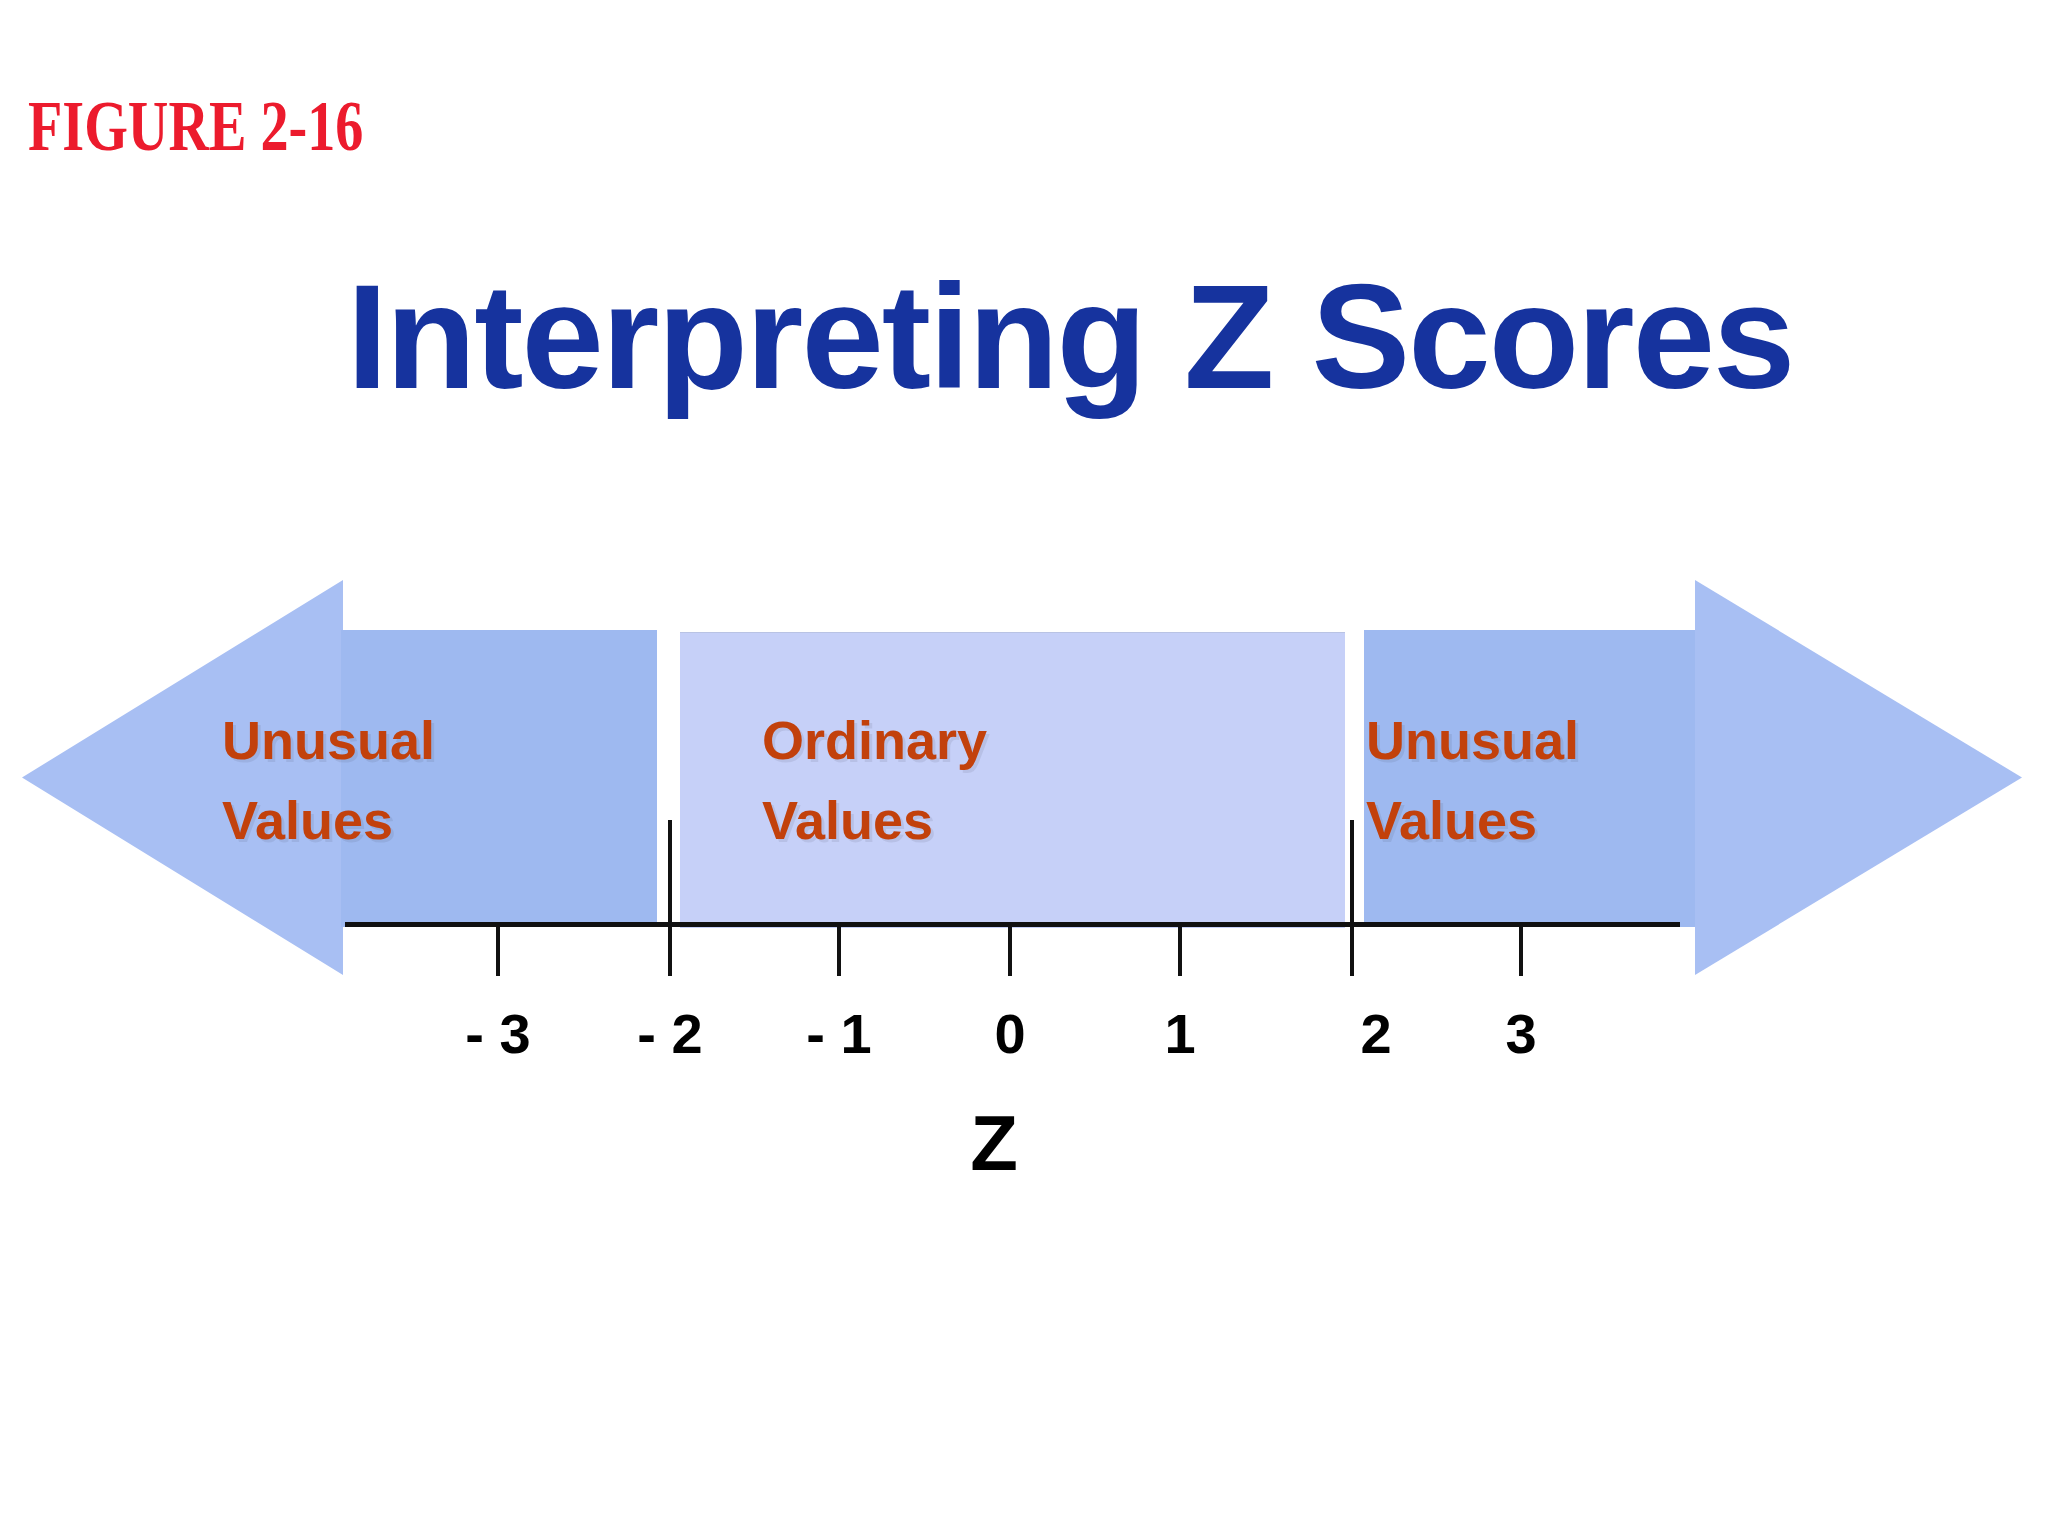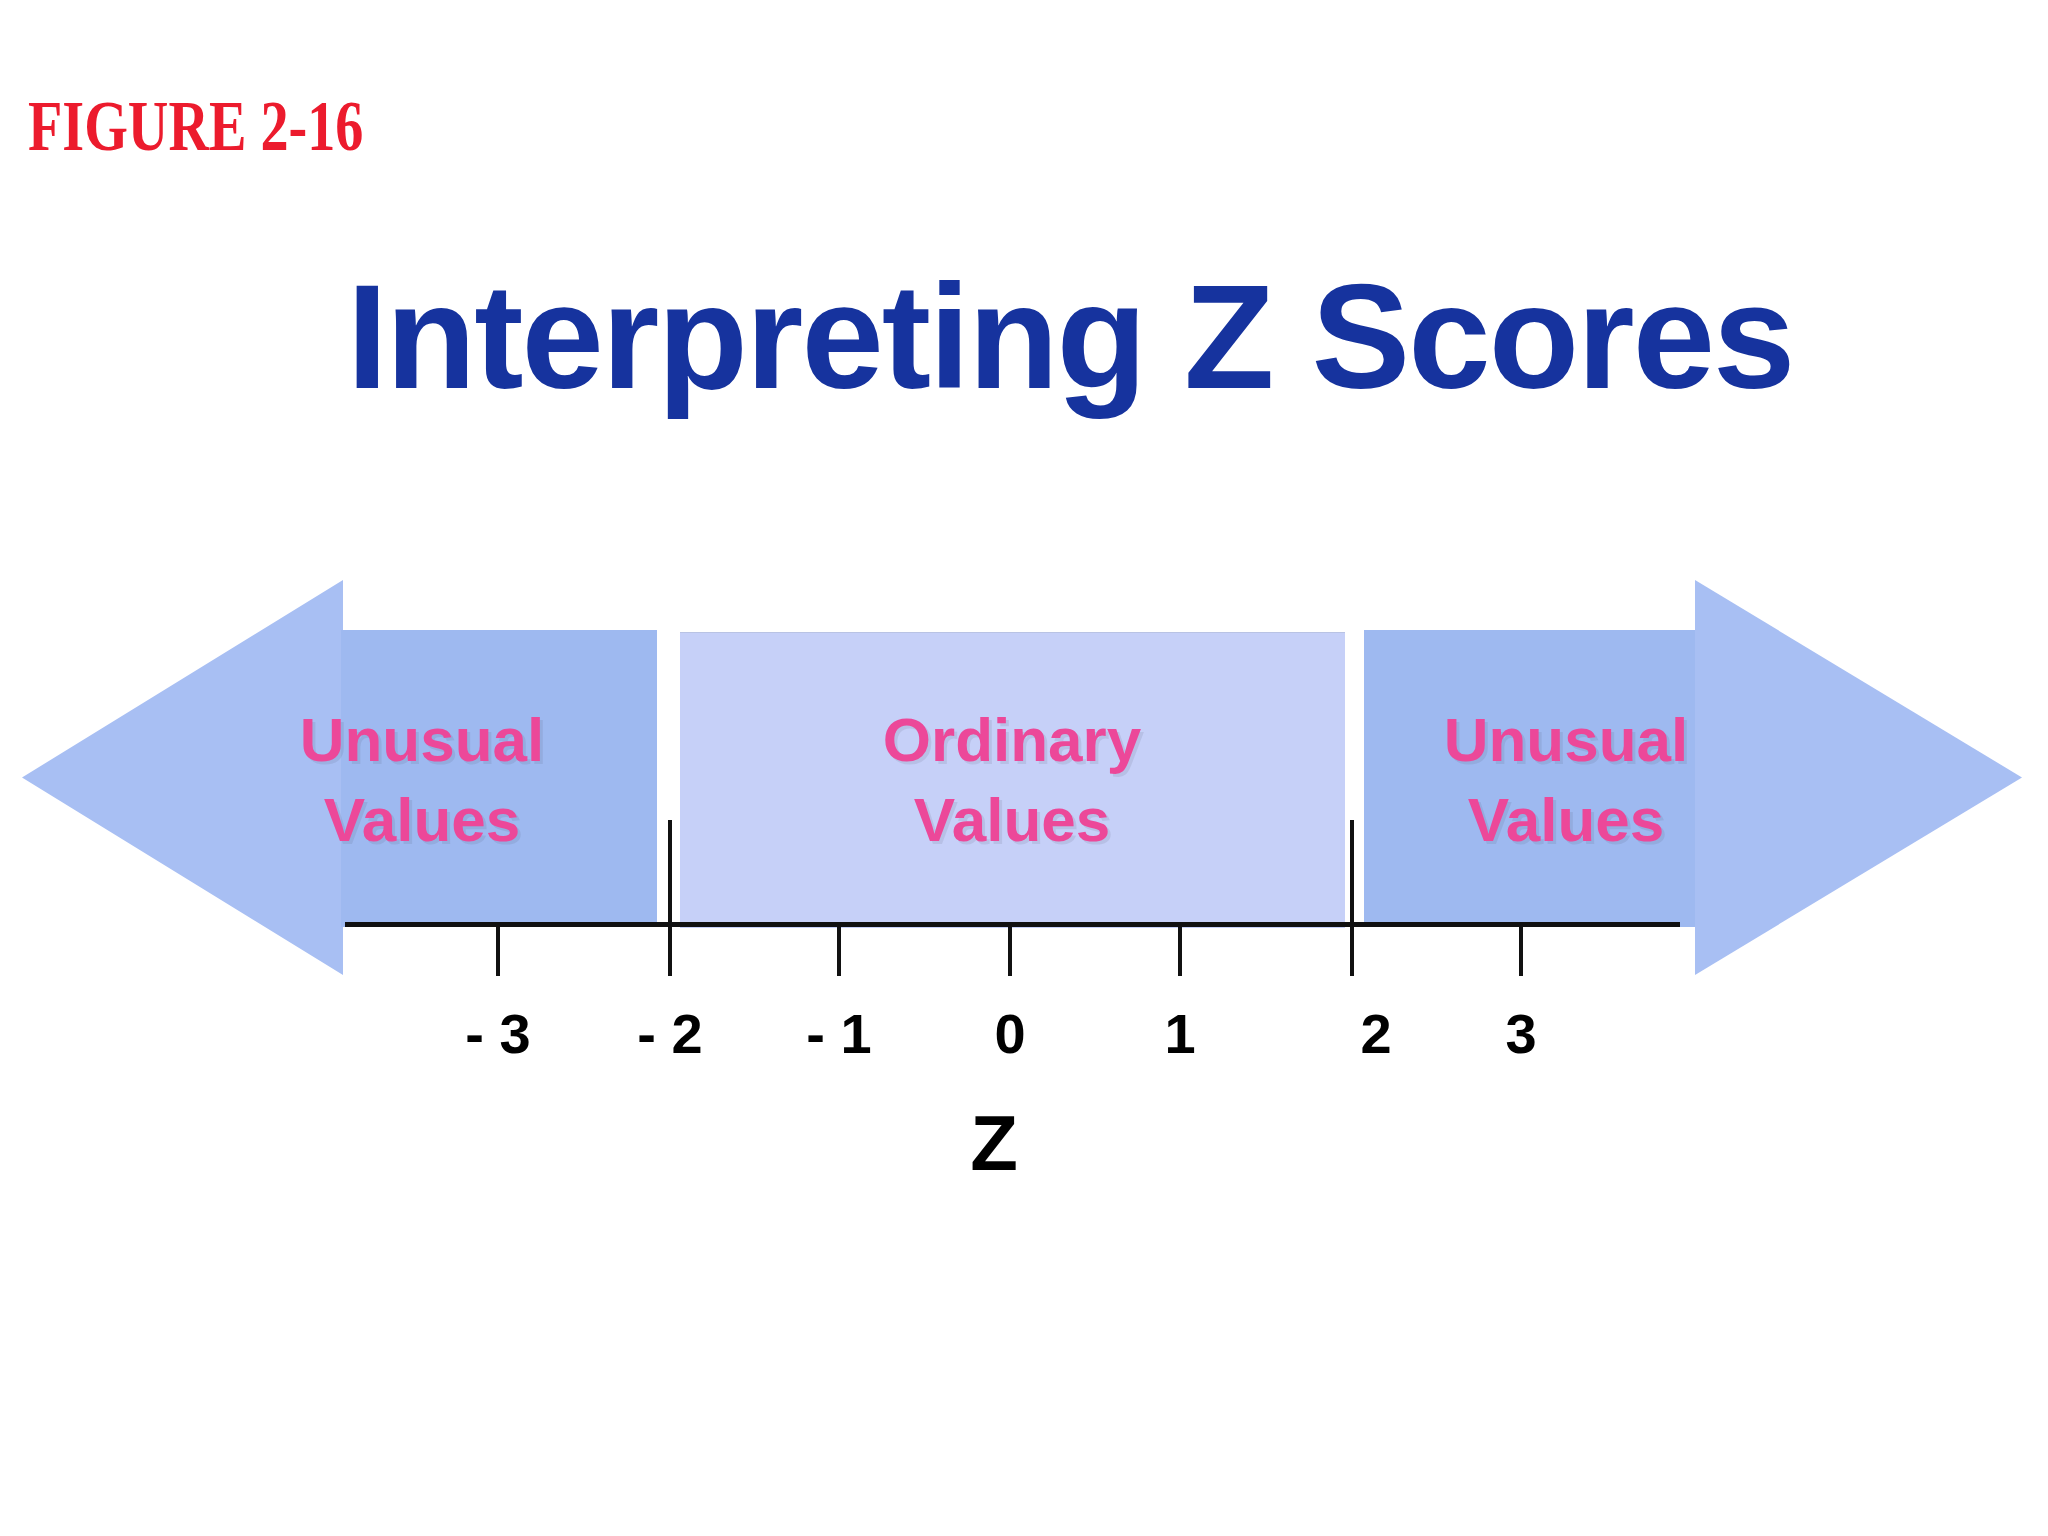--- a/index.html
+++ b/index.html
@@ -47,23 +47,22 @@
     left:680px;top:632px;width:665px;height:295px;
     background:#C6D0F8;
     border-top:1px solid #b9c3e4;
   }
   .arrow-body-right{
     left:1364px;top:630px;width:331px;height:297px;
     background:#9EB9F0;
   }
   .region-label{
     position:absolute;top:700px;
-    text-align:center;
-    font-weight:bold;font-size:62px;line-height:80px;
-    color:#ec4899;
+    font-weight:bold;font-size:54px;line-height:80px;
+    color:#c2410c;
     text-shadow:3px 3px 0 rgba(60,60,80,0.10);
   }
   .region-label.left{left:222px;width:400px;}
   .region-label.middle{left:762px;width:500px;}
   .region-label.right{left:1366px;width:400px;}
   .number-line{
     position:absolute;left:345px;top:922px;width:1335px;height:5px;
     background:#111111;
   }
   .tick{

